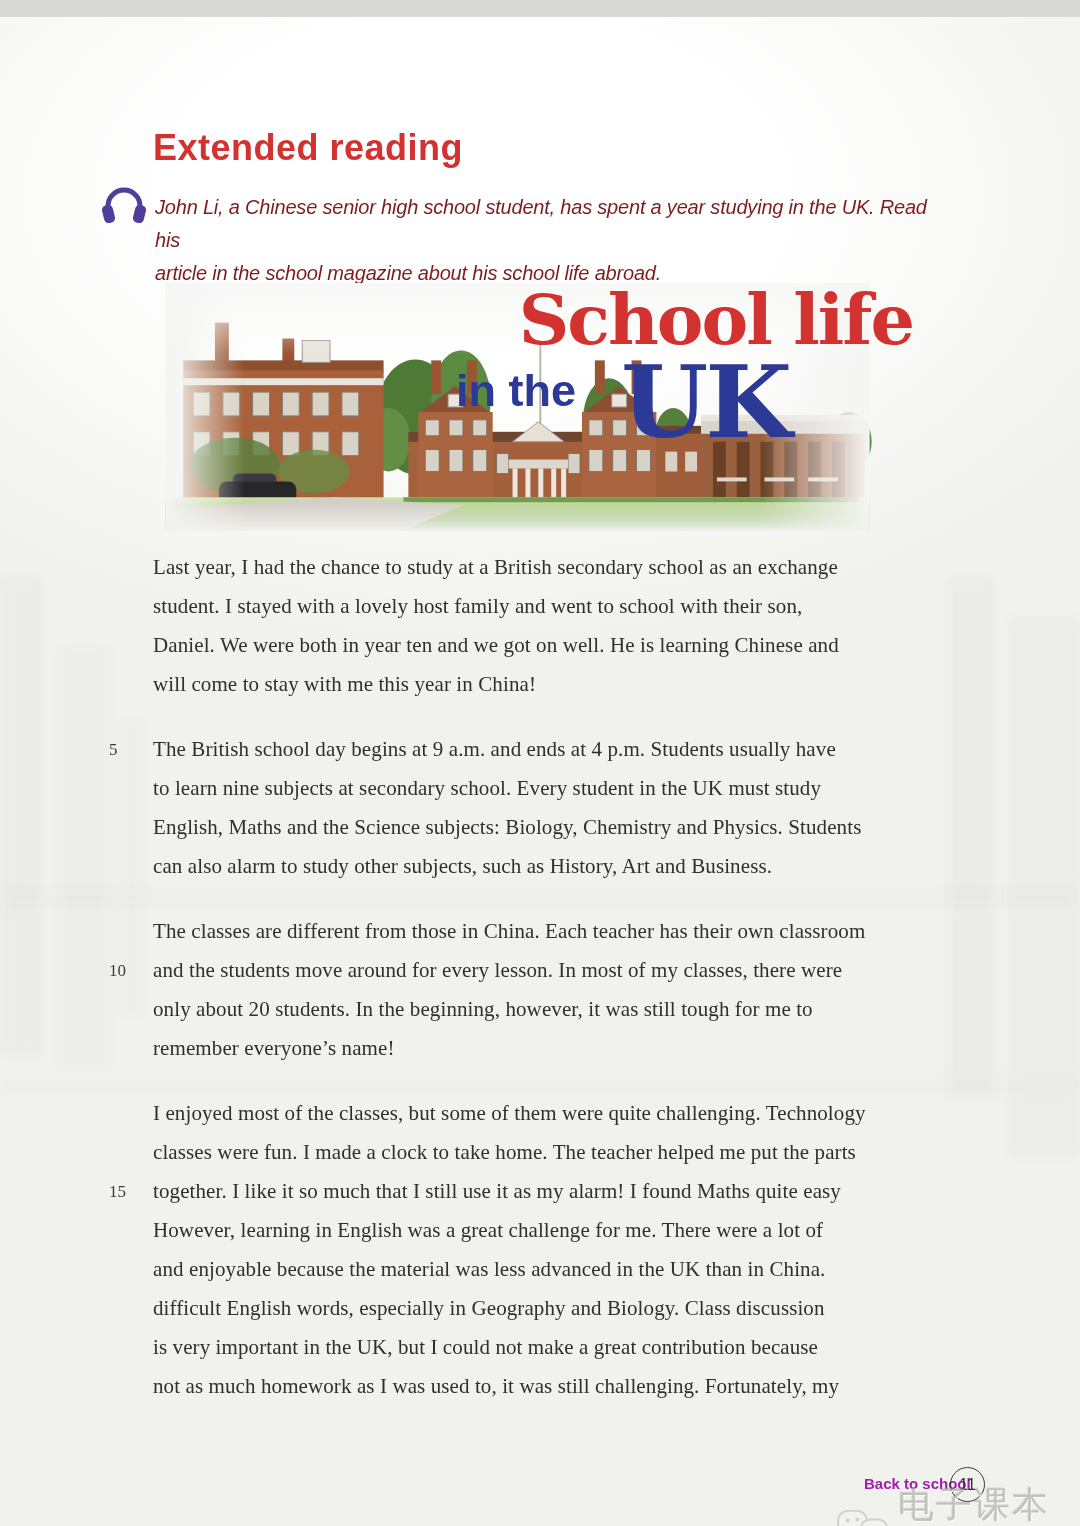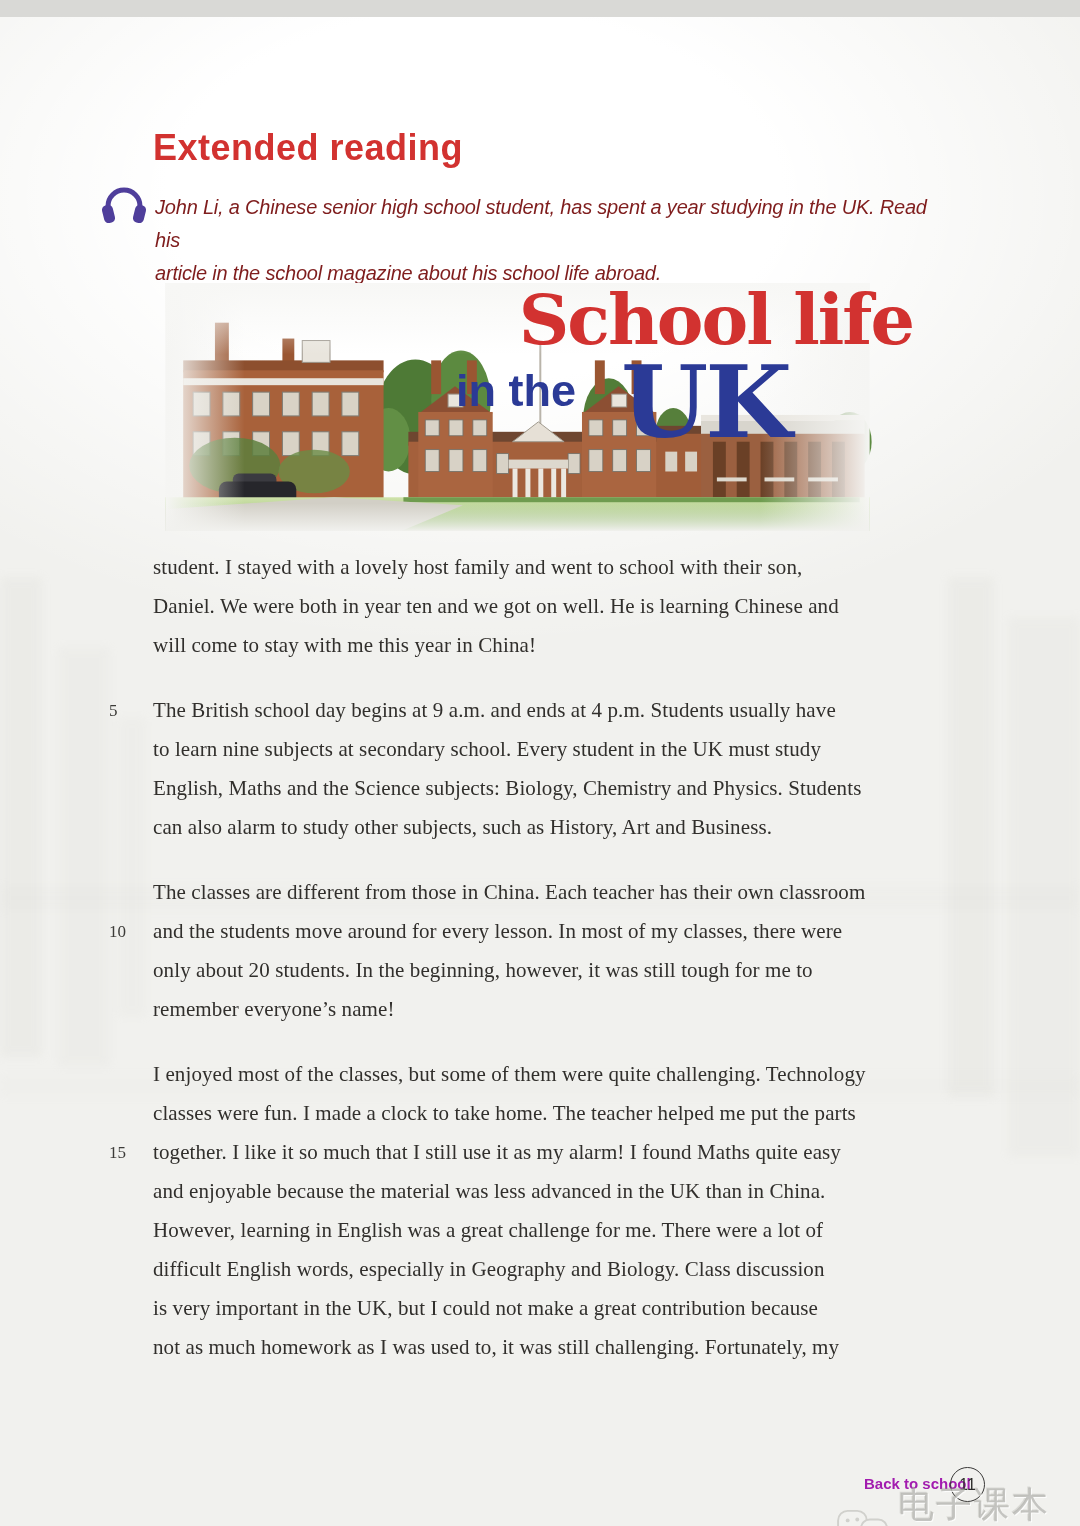--- a/index.html
+++ b/index.html
@@ -252,42 +252,43 @@
     <rect x="0" y="0" width="710" height="72" fill="url(#fadeT)"></rect>
     <rect x="0" y="222" width="710" height="28" fill="url(#fadeB)"></rect>
   </svg>
 
   <div class="hero-t1">School life</div>
   <div class="hero-t2-small">in the</div>
   <div class="hero-t2-big">UK</div>
 
   <div class="article">
       <div class="para">
+        <div class="line"><span class="line-text">Last year, I had the chance to study at a British secondary school as an exchange</span></div>
         <div class="line"><span class="line-text">student. I stayed with a lovely host family and went to school with their son,</span></div>
         <div class="line"><span class="line-text">Daniel. We were both in year ten and we got on well. He is learning Chinese and</span></div>
         <div class="line"><span class="line-text">will come to stay with me this year in China!</span></div>
       </div>
       <div class="para">
         <div class="line"><span class="line-num">5</span><span class="line-text">The British school day begins at 9 a.m. and ends at 4 p.m. Students usually have</span></div>
         <div class="line"><span class="line-text">to learn nine subjects at secondary school. Every student in the UK must study</span></div>
         <div class="line"><span class="line-text">English, Maths and the Science subjects: Biology, Chemistry and Physics. Students</span></div>
         <div class="line"><span class="line-text">can also alarm to study other subjects, such as History, Art and Business.</span></div>
       </div>
       <div class="para">
         <div class="line"><span class="line-text">The classes are different from those in China. Each teacher has their own classroom</span></div>
         <div class="line"><span class="line-num">10</span><span class="line-text">and the students move around for every lesson. In most of my classes, there were</span></div>
         <div class="line"><span class="line-text">only about 20 students. In the beginning, however, it was still tough for me to</span></div>
         <div class="line"><span class="line-text">remember everyone’s name!</span></div>
       </div>
       <div class="para">
         <div class="line"><span class="line-text">I enjoyed most of the classes, but some of them were quite challenging. Technology</span></div>
         <div class="line"><span class="line-text">classes were fun. I made a clock to take home. The teacher helped me put the parts</span></div>
         <div class="line"><span class="line-num">15</span><span class="line-text">together. I like it so much that I still use it as my alarm! I found Maths quite easy</span></div>
+        <div class="line"><span class="line-text">However, learning in English was a great challenge for me. There were a lot of</span></div>
         <div class="line"><span class="line-text">and enjoyable because the material was less advanced in the UK than in China.</span></div>
-        <div class="line"><span class="line-text">However, learning in English was a great challenge for me. There were a lot of</span></div>
         <div class="line"><span class="line-text">difficult English words, especially in Geography and Biology. Class discussion</span></div>
         <div class="line"><span class="line-text">is very important in the UK, but I could not make a great contribution because</span></div>
         <div class="line"><span class="line-text">not as much homework as I was used to, it was still challenging. Fortunately, my</span></div>
       </div>
     </div>
 
   <div class="footer-label">Back to school</div>
   <div class="page-circle">
     <span>11</span>
   </div>

